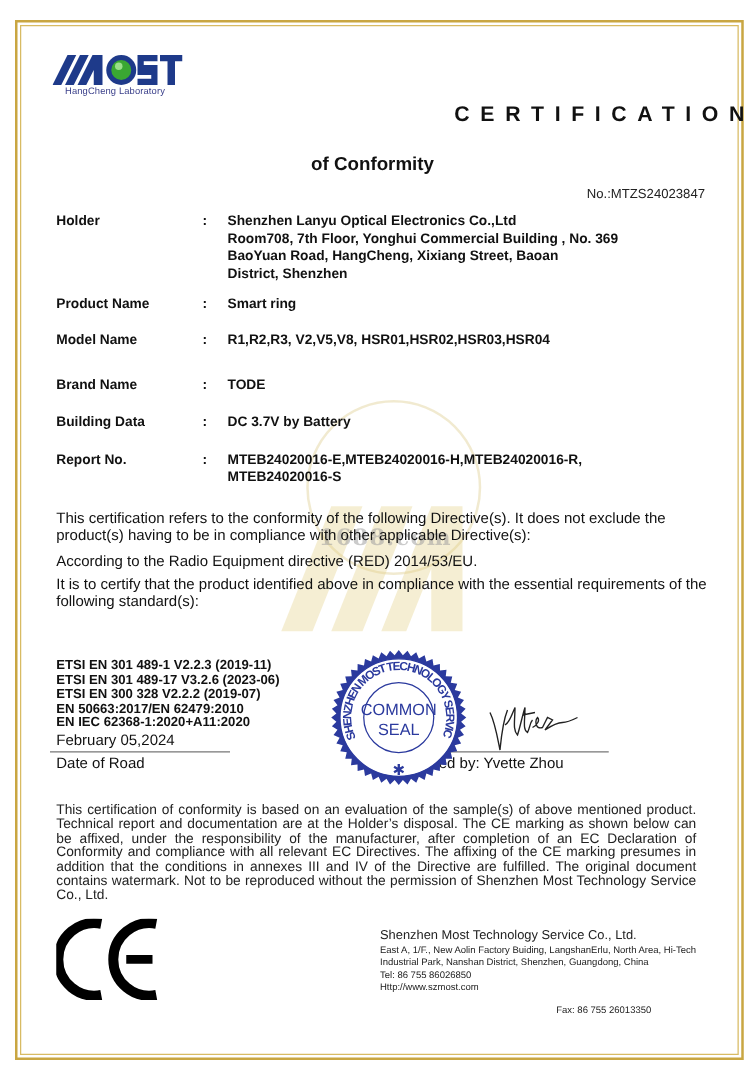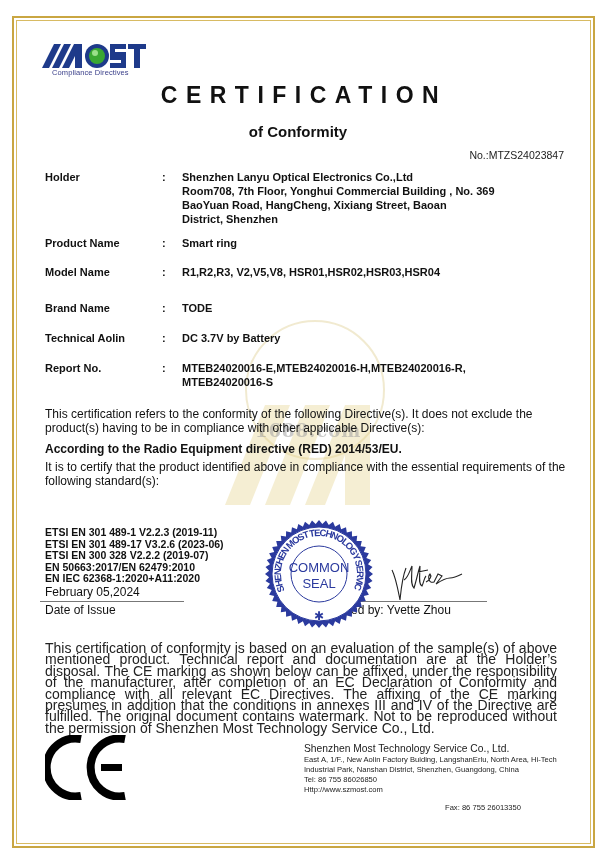--- a/index.html
+++ b/index.html
@@ -16,22 +16,22 @@
   }
 
   .logo { position: absolute; left: 42px; top: 42px; width: 104px; height: 38px; }
   .logo svg { display: block; }
   .logo-sub {
     position: absolute; left: 52px; top: 68px; font-size: 7.5px; color: #3a3f8a;
     letter-spacing: 0.1px;
   }
 
   .title {
-    position: absolute; left: 0; width: 604px; top: 82px; text-align: center;
-    font-size: 23px; font-weight: bold; letter-spacing: 8.5px; padding-left: 4px;
+    position: absolute; left: 0; width: 604px; top: 82px; text-align: right;
+    font-size: 17px; font-weight: bold; letter-spacing: 8.5px; padding-left: 4px;
   }
   .subtitle {
     position: absolute; left: 0; width: 596px; top: 123px; text-align: center;
     font-size: 15px; font-weight: bold;
   }
   .cert-no {
     position: absolute; right: 40px; top: 149px; font-size: 10.5px; color: #222;
   }
 
   .fields { position: absolute; left: 45px; top: 170px; width: 520px; font-size: 11px; font-weight: bold; line-height: 14px; }
@@ -48,36 +48,36 @@
   .watermark-m {
     position: absolute; left: 205px; top: 395px; width: 200px; height: 120px;
   }
   .watermark-text {
     position: absolute; left: 255px; top: 420px; font-size: 18px; font-weight: bold;
     color: rgba(160,160,160,0.55); font-family: "DejaVu Serif", serif; letter-spacing: 1px;
   }
 
   .body-text { position: absolute; left: 45px; width: 525px; font-size: 12px; line-height: 14px; color: #111; }
   .p1 { top: 407px; }
-  .directive { position: absolute; left: 45px; top: 442px; font-size: 12px; font-weight: bold; }
+  .directive { position: absolute; left: 45px; top: 442px; font-size: 12px; font-weight: normal; }
   .p2 { top: 460px; }
   .standards { position: absolute; left: 45px; top: 487px; font-size: 10.5px; font-weight: bold; line-height: 11.6px; margin-top: 40px; }
 
   .date-value { position: absolute; left: 45px; top: 585px; font-size: 12px; }
   .date-line { position: absolute; left: 40px; top: 601px; width: 144px; border-top: 1px solid #777; }
   .date-label { position: absolute; left: 45px; top: 603px; font-size: 12px; }
 
   .sign-line { position: absolute; left: 312px; top: 601px; width: 175px; border-top: 1px solid #777; }
   .sign-label { position: absolute; left: 327px; top: 603px; font-size: 12px; }
   .signature { position: absolute; left: 388px; top: 560px; width: 80px; height: 45px; }
 
   .seal { position: absolute; left: 254px; top: 518px; width: 130px; height: 115px; }
 
   .disclaimer {
-    position: absolute; left: 45px; top: 643px; width: 512px; font-size: 14px; line-height: 11.4px;
+    position: absolute; left: 45px; top: 643px; width: 512px; font-size: 11px; line-height: 11.4px;
     text-align: justify; color: #222;
   }
 
   .ce-mark { position: absolute; left: 45px; top: 735px; width: 85px; height: 65px; }
 
   .company { position: absolute; left: 304px; top: 743px; color: #222; }
   .company .name { font-size: 10.3px; line-height: 12px; }
   .company .addr { font-size: 7.6px; line-height: 10px; width: 260px; }
   .company .contact { font-size: 7.6px; line-height: 10px; position: relative; height: 10px; width: 260px; }
   .company .contact .fax { position: absolute; left: 141px; top: 0; margin-top: 28px; }
@@ -101,21 +101,21 @@
     <polygon points="0,26 12,2 19,2 7,26" fill="#1e3a8a"></polygon>
     <polygon points="10,26 22,2 29,2 17,26" fill="#1e3a8a"></polygon>
     <polygon points="20,26 32,2 40,2 40,26 33,26 33,14 27,26" fill="#1e3a8a"></polygon>
     <circle cx="55" cy="14" r="12" fill="#1e3a8a"></circle>
     <circle cx="55" cy="14" r="8" fill="#3aa832"></circle>
     <circle cx="53" cy="11" r="3" fill="#9ae08a"></circle>
     <path d="M68,2 h16 v5 h-11 v3 h11 v16 h-16 v-5 h11 v-3 h-11 z" fill="#1e3a8a"></path>
     <path d="M86,2 h18 v5 h-6 v19 h-6 v-19 h-6 z" fill="#1e3a8a"></path>
   </svg>
 </div>
-<div class="logo-sub">Compliance Directives</div>
+<div class="logo-sub">HangCheng Laboratory</div>
 
 <div class="title">CERTIFICATION</div>
 <div class="subtitle">of Conformity</div>
 <div class="cert-no">No.:MTZS24023847</div>
 
 <div class="fields">
   <div class="field" style="top:0px;">
     <span class="lbl">Holder</span>
     <span class="colon">:</span>
     <div class="val">
@@ -136,21 +136,21 @@
     <div class="val">
       <div>R1,R2,R3, V2,V5,V8, HSR01,HSR02,HSR03,HSR04</div>
     </div>
   </div>
   <div class="field" style="top:131px;">
     <span class="lbl">Brand Name</span>
     <span class="colon">:</span>
     <div class="val">TODE</div>
   </div>
   <div class="field" style="top:161px;">
-    <span class="lbl">Technical Aolin</span>
+    <span class="lbl">Building Data</span>
     <span class="colon">:</span>
     <div class="val">DC 3.7V by Battery</div>
   </div>
   <div class="field" style="top:191px;">
     <span class="lbl">Report No.</span>
     <span class="colon">:</span>
     <div class="val">
       <div>MTEB24020016-E,MTEB24020016-H,MTEB24020016-R,</div>
       <div>MTEB24020016-S</div>
     </div>
@@ -163,21 +163,21 @@
 <div class="standards">
   <div>ETSI EN 301 489-1 V2.2.3 (2019-11)</div>
   <div>ETSI EN 301 489-17 V3.2.6 (2023-06)</div>
   <div>ETSI EN 300 328 V2.2.2 (2019-07)</div>
   <div>EN 50663:2017/EN 62479:2010</div>
   <div>EN IEC 62368-1:2020+A11:2020</div>
 </div>
 
 <div class="date-value">February 05,2024</div>
 <div class="date-line"></div>
-<div class="date-label">Date of Issue</div>
+<div class="date-label">Date of Road</div>
 
 <div class="sign-line"></div>
 <div class="sign-label">Signed by: Yvette Zhou</div>
 <svg class="signature" viewBox="0 0 80 45">
   <path d="M4,10 C8,18 10,30 12,40 C13,30 14,18 18,8 M16,20 C20,18 22,10 24,6 C24,16 22,24 26,28 C28,22 30,12 32,6 C32,16 30,24 34,26 C36,22 36,18 38,16 M30,12 L40,10 M38,22 C42,20 44,16 42,14 C40,16 40,24 46,22 L50,14 L54,16 L48,24 C54,20 58,18 62,18 C66,18 70,16 74,14" fill="none" stroke="#222" stroke-width="1.1"></path>
 </svg>
 
 <svg class="seal" viewBox="0 0 130 115">
   <g id="seal-g">
       <polygon points="119.0,56.0 114.9,59.3 118.5,63.0 114.0,65.8 117.2,70.0 112.3,72.1 114.9,76.7 109.8,78.1 111.8,83.0 106.6,83.8 107.8,88.9 102.6,89.0 103.2,94.2 98.0,93.6 97.9,98.8 92.8,97.6 92.0,102.8 87.1,100.8 85.7,105.9 81.1,103.3 79.0,108.2 74.8,105.0 72.0,109.5 68.3,105.9 65.0,110.0 61.7,105.9 58.0,109.5 55.2,105.0 51.0,108.2 48.9,103.3 44.3,105.9 42.9,100.8 38.0,102.8 37.2,97.6 32.1,98.8 32.0,93.6 26.8,94.2 27.4,89.0 22.2,88.9 23.4,83.8 18.2,83.0 20.2,78.1 15.1,76.7 17.7,72.1 12.8,70.0 16.0,65.8 11.5,63.0 15.1,59.3 11.0,56.0 15.1,52.7 11.5,49.0 16.0,46.2 12.8,42.0 17.7,39.9 15.1,35.3 20.2,33.9 18.2,29.0 23.4,28.2 22.2,23.1 27.4,23.0 26.8,17.8 32.0,18.4 32.1,13.2 37.2,14.4 38.0,9.2 42.9,11.2 44.3,6.1 48.9,8.7 51.0,3.8 55.2,7.0 58.0,2.5 61.7,6.1 65.0,2.0 68.3,6.1 72.0,2.5 74.8,7.0 79.0,3.8 81.1,8.7 85.7,6.1 87.1,11.2 92.0,9.2 92.8,14.4 97.9,13.2 98.0,18.4 103.2,17.8 102.6,23.0 107.8,23.1 106.6,28.2 111.8,29.0 109.8,33.9 114.9,35.3 112.3,39.9 117.2,42.0 114.0,46.2 118.5,49.0 114.9,52.7" fill="#2b3a9e"></polygon>

